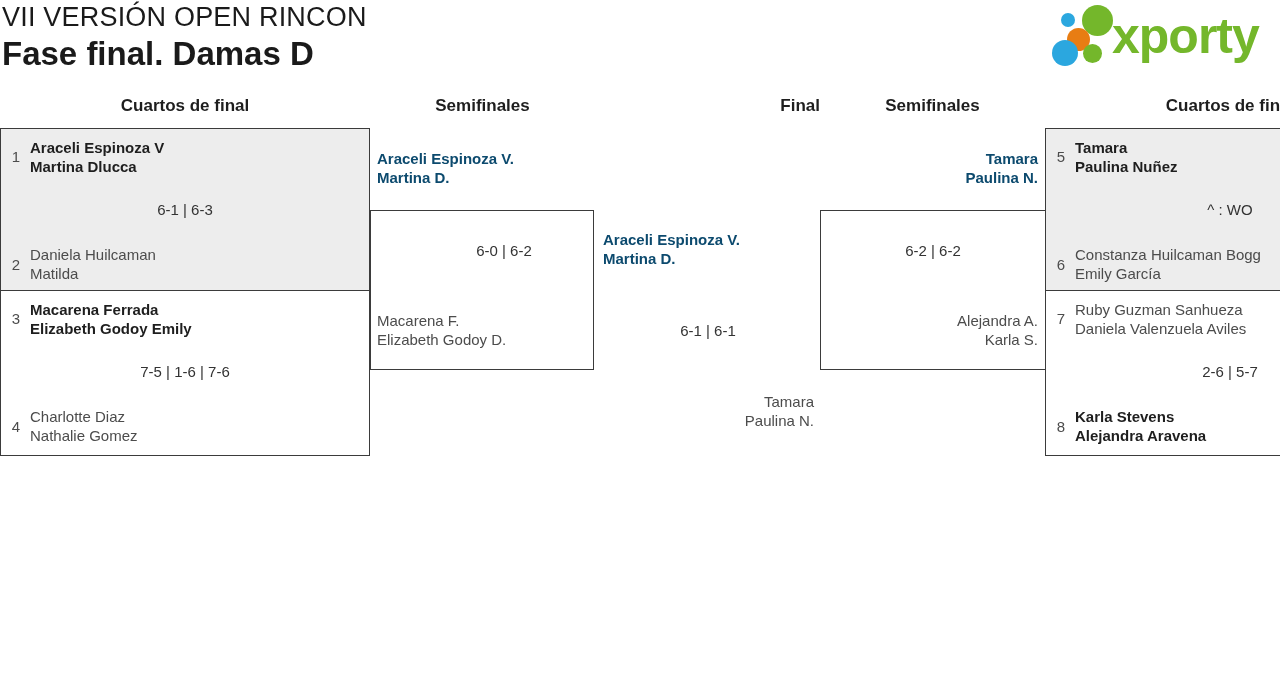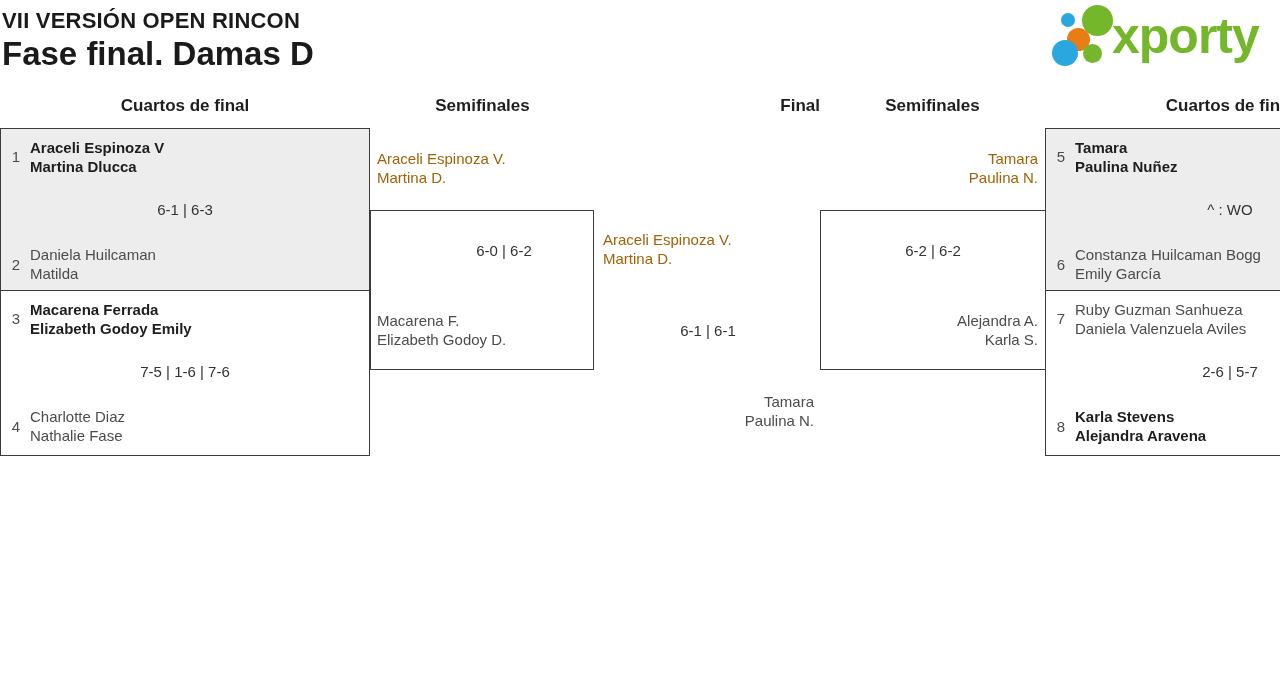--- a/index.html
+++ b/index.html
@@ -1,21 +1,21 @@
 <!DOCTYPE html>
 <html><head>
 <meta charset="utf-8">
 <style>
   html,body { margin:0; padding:0; background:#ffffff; }
   .canvas {
     position:relative; width:1280px; height:697px; overflow:hidden;
     background:#ffffff; font-family:"Liberation Sans","DejaVu Sans",sans-serif;
     color:#1e1e1e; -webkit-font-smoothing:antialiased;
   }
-  .title    { position:absolute; left:2px;  top:8px;  font-size:22px; font-weight:700; letter-spacing:.2px; color:#1a1a1a; white-space:nowrap; }
+  .title    { position:absolute; left:2px;  top:2px;  font-size:27px; font-weight:400; letter-spacing:.2px; color:#1a1a1a; white-space:nowrap; }
   .subtitle { position:absolute; left:2px;  top:35px; font-size:33px; font-weight:700; color:#1a1a1a; white-space:nowrap; }
 
   
   .logo { position:absolute; left:1048px; top:0; width:232px; height:72px; display:block; text-decoration:none; cursor:pointer; }
   .dot  { position:absolute; border-radius:50%; }
   .d-green-big   { left:34px; top:5px;  width:31px; height:31px; background:#74B72B; }
   .d-blue-small  { left:13px; top:13px; width:14px; height:14px; background:#2BA7DF; }
   .d-orange      { left:19px; top:28px; width:23px; height:23px; background:#E87D13; }
   .d-blue-big    { left:4px;  top:40px; width:26px; height:26px; background:#2BA7DF; }
   .d-green-small { left:35px; top:44px; width:19px; height:19px; background:#74B72B; }
@@ -46,21 +46,21 @@
   .score { position:absolute; left:0; width:100%; top:72px; text-align:center; font-size:15px; color:#333333; white-space:nowrap; }
 
   
   .sf-box { position:absolute; top:210px; height:160px; border:1px solid #3b3b3b; box-sizing:border-box; background:transparent; }
   .sf-box.left  { left:370px; width:224px; }
   .sf-box.right { left:820px; width:226px; }
 
   
   .name-block { position:absolute; font-size:15px; line-height:19px; color:#4c4c4c; white-space:nowrap; }
   .name-block span { display:block; }
-  .bold { font-weight:400; color:#a16207; }
+  .bold { font-weight:700; color:#0c4a6e; }
   .score-block { position:absolute; font-size:15px; color:#333333; text-align:center; white-space:nowrap; }
 
   .sfl-winner { left:377px; top:149px; }
   .sfl-score  { left:370px; width:268px; top:242px; }
   .sfl-loser  { left:377px; top:311px; }
 
   .fin-winner { left:603px; top:230px; }
   .fin-score  { left:596px; width:224px; top:322px; }
   .fin-loser  { left:595px; width:219px; top:392px; text-align:right; }
 
@@ -108,21 +108,21 @@
   <div class="match qf-l2">
     <div class="seed seed-top">3</div>
     <div class="team team-top winner">
       <span>Macarena Ferrada</span>
       <span>Elizabeth Godoy Emily</span>
     </div>
     <div class="score">7-5 | 1-6 | 7-6</div>
     <div class="seed seed-bottom">4</div>
     <div class="team team-bottom">
       <span>Charlotte Diaz</span>
-      <span>Nathalie Fase</span>
+      <span>Nathalie Gomez</span>
     </div>
   </div>
 
   <div class="sf-box left"></div>
   <div class="name-block bold sfl-winner">
     <span>Araceli Espinoza V.</span>
     <span>Martina D.</span>
   </div>
   <div class="score-block sfl-score">6-0 | 6-2</div>
   <div class="name-block sfl-loser">

